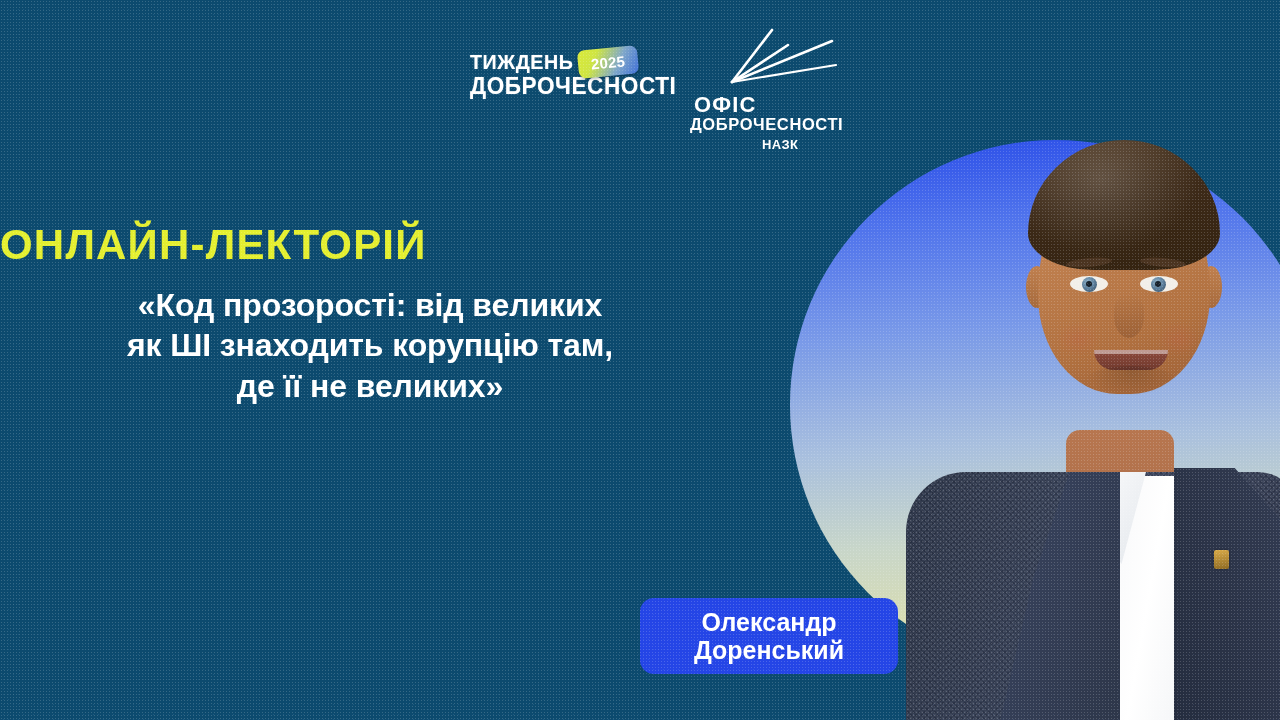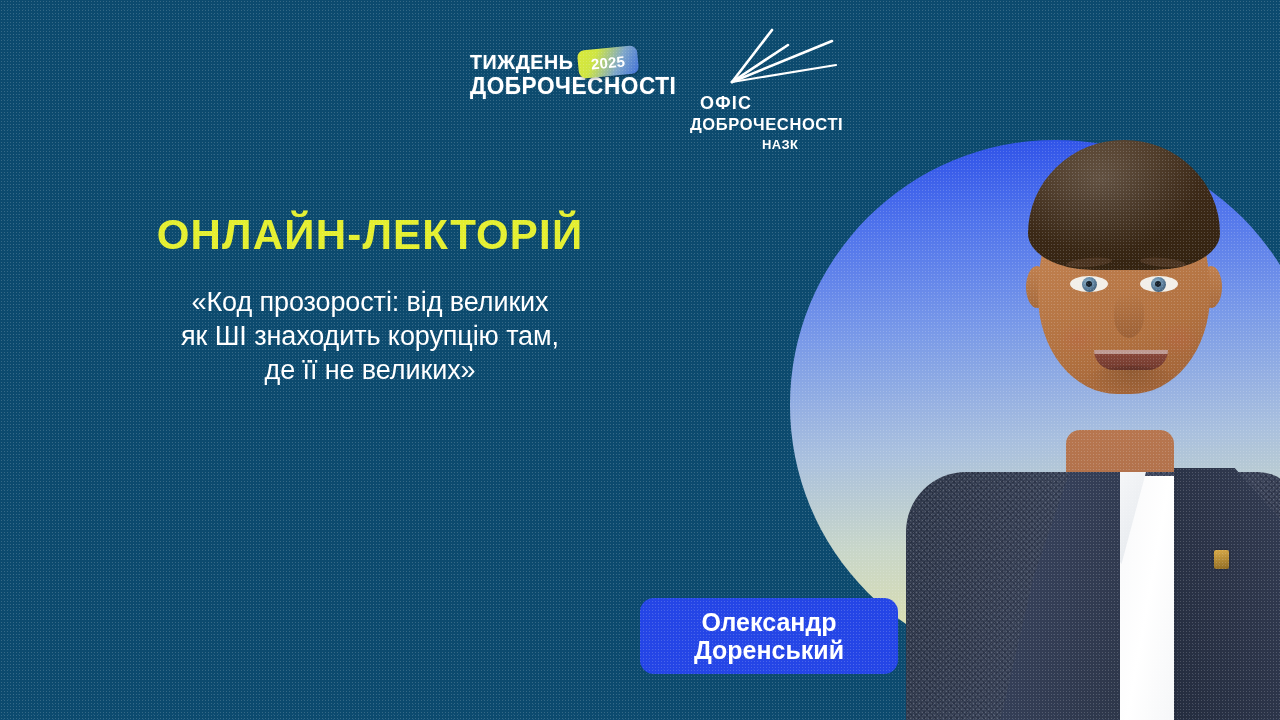--- a/index.html
+++ b/index.html
@@ -52,21 +52,21 @@
   #badge-2025 span{
     position:absolute;inset:0;display:flex;align-items:center;justify-content:center;
     color:#ffffff;font-size:15px;font-weight:bold;letter-spacing:.2px;
   }
 
   #logo-nazk{
     position:absolute;left:688px;top:30px;width:150px;height:104px;
   }
   #nazk-rays{position:absolute;left:40px;top:-2px;width:112px;height:58px;}
   .nz{color:#ffffff;font-weight:bold;white-space:nowrap;line-height:1;}
-  #nz-l1{position:absolute;left:12px;top:64px;font-size:18px;letter-spacing:1.2px;}
+  #nz-l1{position:absolute;left:6px;top:64px;font-size:22px;letter-spacing:1.2px;}
   #nz-l2{position:absolute;left:2px;top:86px;font-size:16.5px;letter-spacing:.6px;}
   #nz-l3{position:absolute;left:74px;top:108px;font-size:13px;letter-spacing:.4px;}
 
   
   #portrait-wrap{
     position:absolute;right:0;top:0;width:520px;height:720px;z-index:10;
     overflow:hidden;
   }
   #circle{
     position:absolute;left:30px;top:140px;width:530px;height:530px;
@@ -178,27 +178,27 @@
     background:radial-gradient(ellipse at 50% 20%, rgba(0,0,0,.14), rgba(0,0,0,0) 70%);
   }
   #cheek-l{left:178px;top:222px;width:44px;height:34px;border-radius:50%;
     background:radial-gradient(ellipse, rgba(190,95,70,.30), rgba(0,0,0,0) 70%);}
   #cheek-r{left:278px;top:222px;width:44px;height:34px;border-radius:50%;
     background:radial-gradient(ellipse, rgba(190,95,70,.30), rgba(0,0,0,0) 70%);}
 
   
   #content{position:absolute;left:0;top:0;width:740px;height:720px;z-index:30;}
   #kicker{
-    position:absolute;left:0;top:211px;width:740px;text-align:center;
+    position:absolute;left:0;top:221px;width:740px;
     color:#e4ef2f;font-size:42px;font-weight:bold;letter-spacing:1.2px;
     white-space:nowrap;
   }
   #title{
     position:absolute;left:0;top:285px;width:740px;text-align:center;
-    color:#ffffff;font-weight:normal;font-size:27px;line-height:1.26;
+    color:#ffffff;font-weight:bold;font-size:32px;line-height:1.26;
     letter-spacing:-.1px;
   }
   #title .tl{display:block;white-space:nowrap;}
 
   #date-badge{
     position:absolute;left:211px;top:505px;width:337px;height:57px;
     border-radius:16px;
     border:2px solid #d9e83a;
     background:linear-gradient(180deg,
         #d7e83b 0%, #d2e53e 22%, #9db56f 48%, #5f75b8 70%, #2f4ce0 100%);

